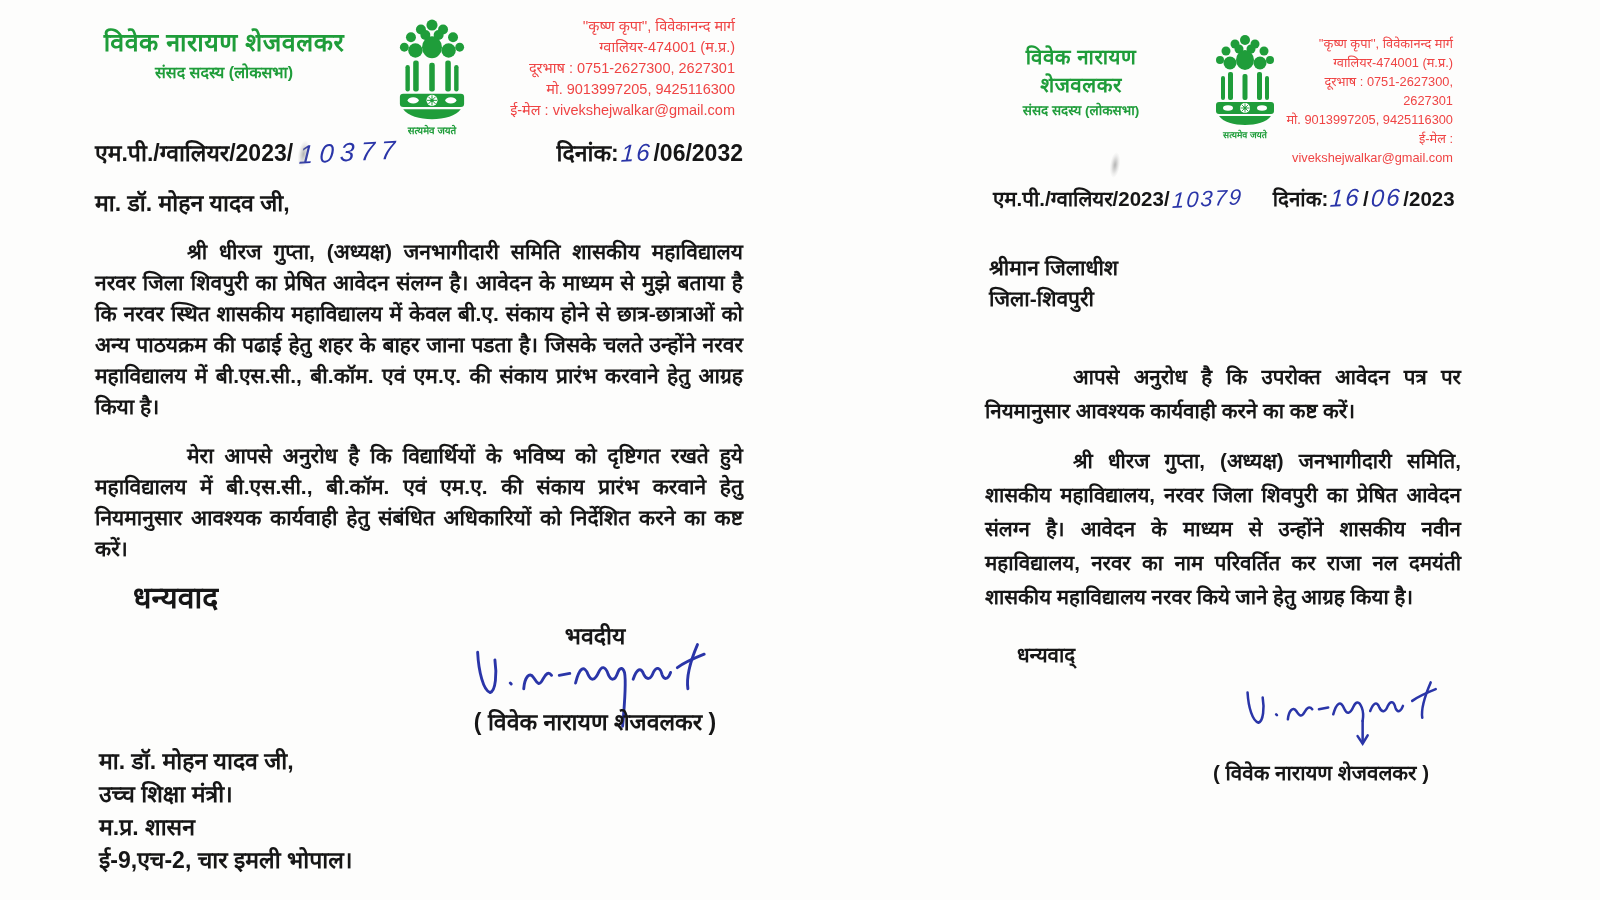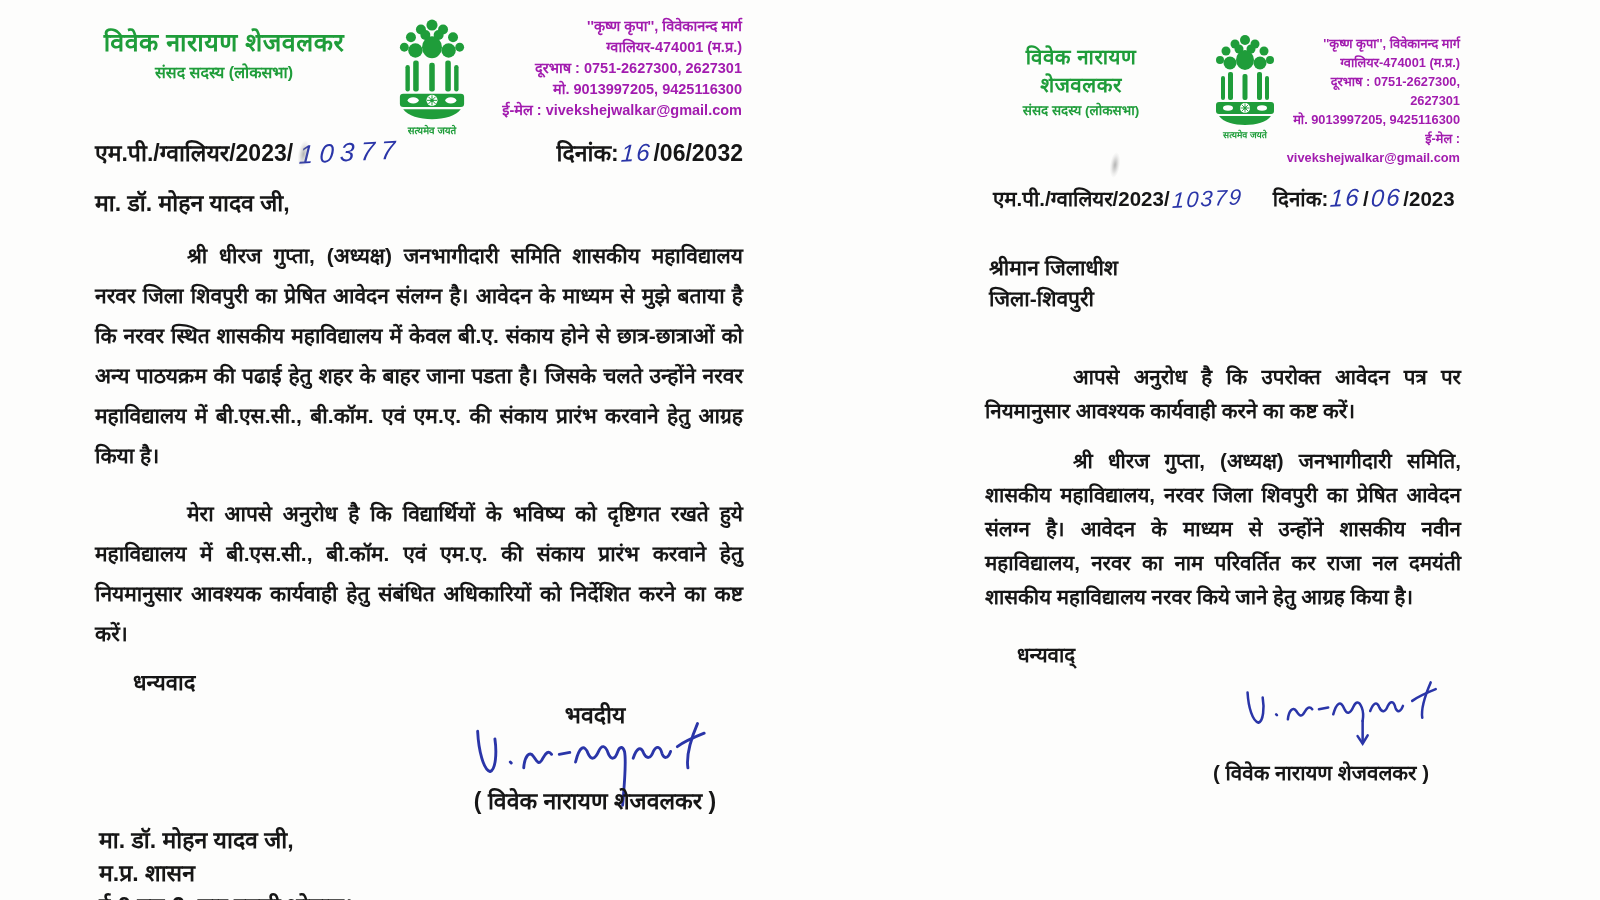--- a/index.html
+++ b/index.html
@@ -9,34 +9,34 @@
     font-family:"Liberation Sans","DejaVu Sans",sans-serif;
     color:#161616;
   }
   .letter{position:absolute;font-weight:700;}
   
   .lh{position:relative;}
   .lh-left{position:absolute;text-align:center;color:#1f9d3a;}
   .lh-name{letter-spacing:0.5px;}
   .lh-title{margin-top:3px;text-align:center;}
   .lh-emblem{position:absolute;}
-  .lh-right{position:absolute;right:1px;text-align:right;color:#a21caf;font-weight:700;}
+  .lh-right{position:absolute;right:8px;text-align:right;color:#ef4444;font-weight:400;}
   
   .letter-a{left:95px;top:14px;width:648px;}
   .letter-a .lh{height:112px;}
   .letter-a .lh-left{left:0;top:10px;width:258px;}
   .letter-a .lh-name{font-size:25px;}
   .letter-a .lh-title{font-size:16px;}
   .letter-a .lh-emblem{left:282px;top:0;width:110px;height:124px;}
   .letter-a .lh-right{top:2px;font-size:14.5px;line-height:21px;width:262px;}
   .letter-a .refline{display:flex;justify-content:space-between;margin-top:10px;font-size:23px;}
   .letter-a .salutation{margin-top:18px;font-size:23px;}
-  .letter-a .para{margin:18px 0 0 0;font-size:21px;line-height:40px;text-align:justify;text-indent:92px;}
+  .letter-a .para{margin:18px 0 0 0;font-size:21px;line-height:31px;text-align:justify;text-indent:92px;}
   .letter-a .para + .para{}
-  .letter-a .thanks{margin:12px 0 0 38px;font-size:22px;}
+  .letter-a .thanks{margin:12px 0 0 38px;font-size:30px;}
   .letter-a .closing-block{position:relative;margin:2px 0 0 352px;width:296px;height:118px;text-align:center;}
   .letter-a .closing{font-size:23px;}
   .letter-a .sig{position:absolute;left:6px;top:16px;width:272px;height:96px;}
   .letter-a .signer{position:absolute;left:-12px;bottom:0;width:320px;font-size:23px;}
   .letter-a .footer{margin:8px 0 0 4px;font-size:23px;line-height:33px;}
   
   .letter-b{left:985px;top:26px;width:476px;}
   .letter-b .lh{height:112px;}
   .letter-b .lh-left{left:0;top:16px;width:192px;}
   .letter-b .lh-name{font-size:20.5px;}
@@ -137,20 +137,21 @@
         <path d="M116,50 C120,34 125,31 129,41 C132,48 136,48 140,39 C143,32 147,32 150,41 C153,48 157,48 160,39 C162,34 165,33 167,39 C168,44 168,62 165,95"></path>
         <path d="M176,46 C180,35 184,33 187,41 C190,47 194,47 197,39 C200,33 204,33 206,41 C208,47 212,47 215,39"></path>
         <path d="M243,10 C237,24 231,42 233,56"></path>
         <path d="M222,34 C230,28 240,24 250,20"></path>
       </g>
     </svg>
     <div class="signer">( विवेक नारायण शेजवलकर )</div>
   </div>
   <div class="footer">
     <div>मा. डॉ. मोहन यादव जी,</div>
+    <div>उच्च शिक्षा मंत्री।</div>
     <div>म.प्र. शासन</div>
     <div>ई-9,एच-2, चार इमली भोपाल।</div>
   </div>
 </div>
 
 <div class="letter letter-b">
   <div class="lh">
     <div class="lh-left">
       <div class="lh-name">विवेक नारायण शेजवलकर</div>
       <div class="lh-title">संसद सदस्य (लोकसभा)</div>

